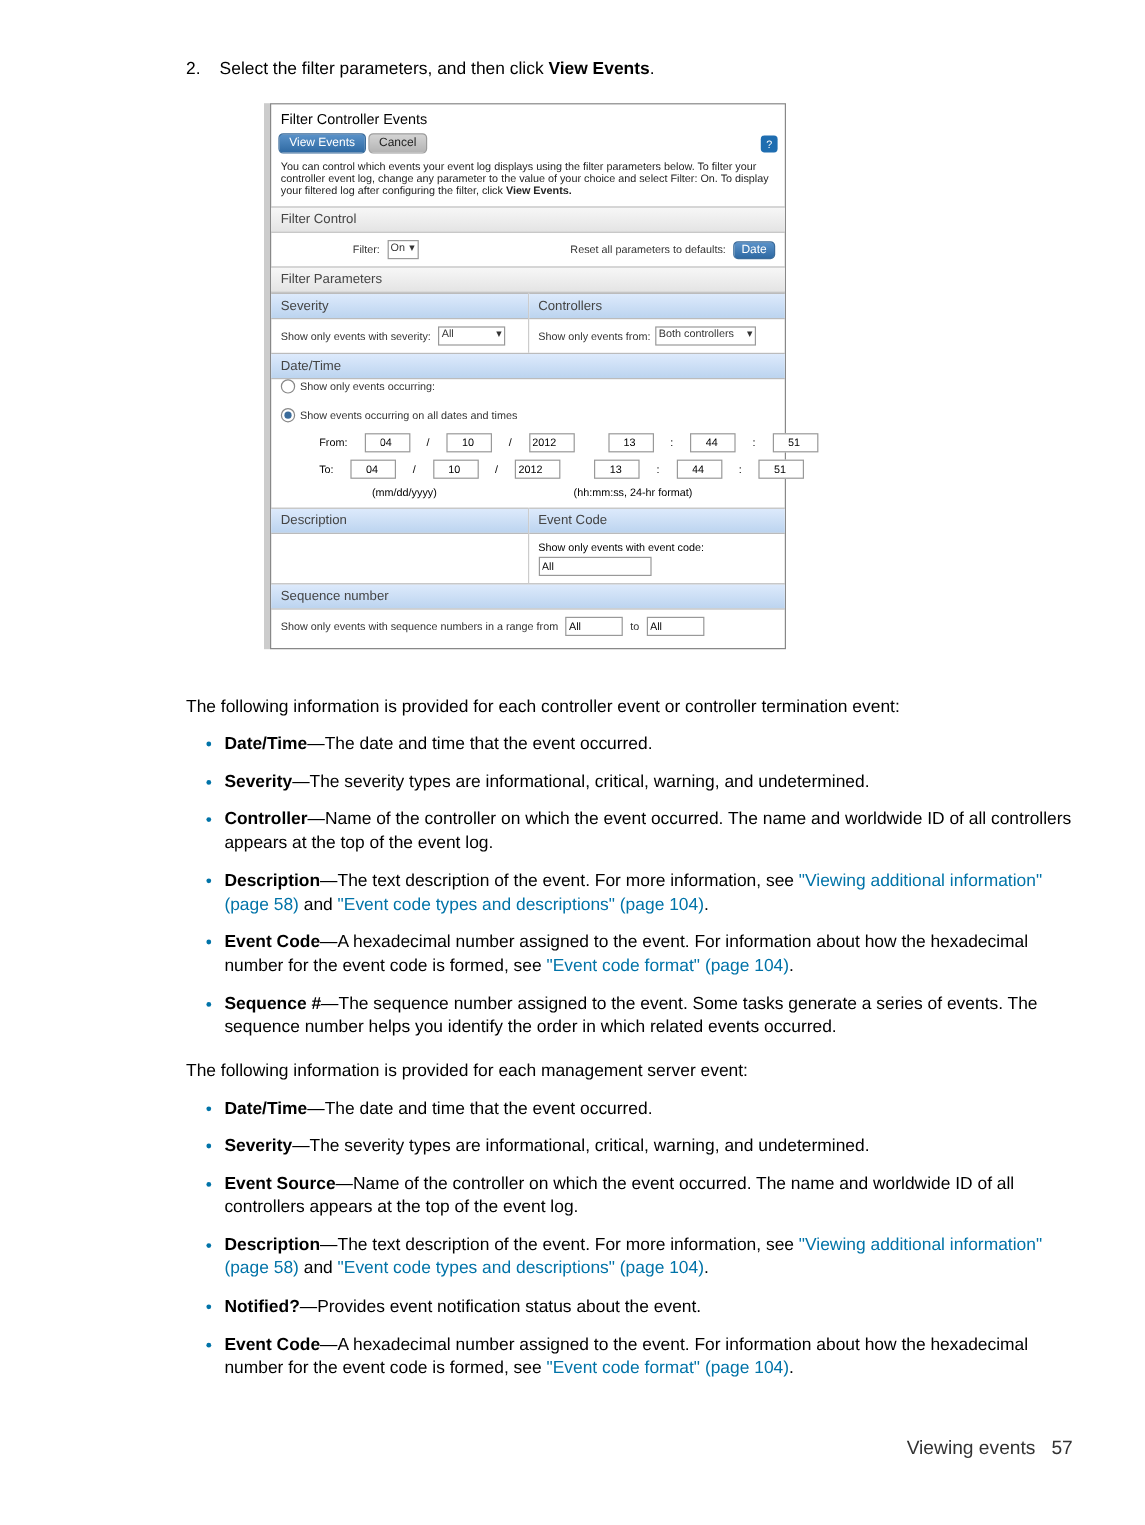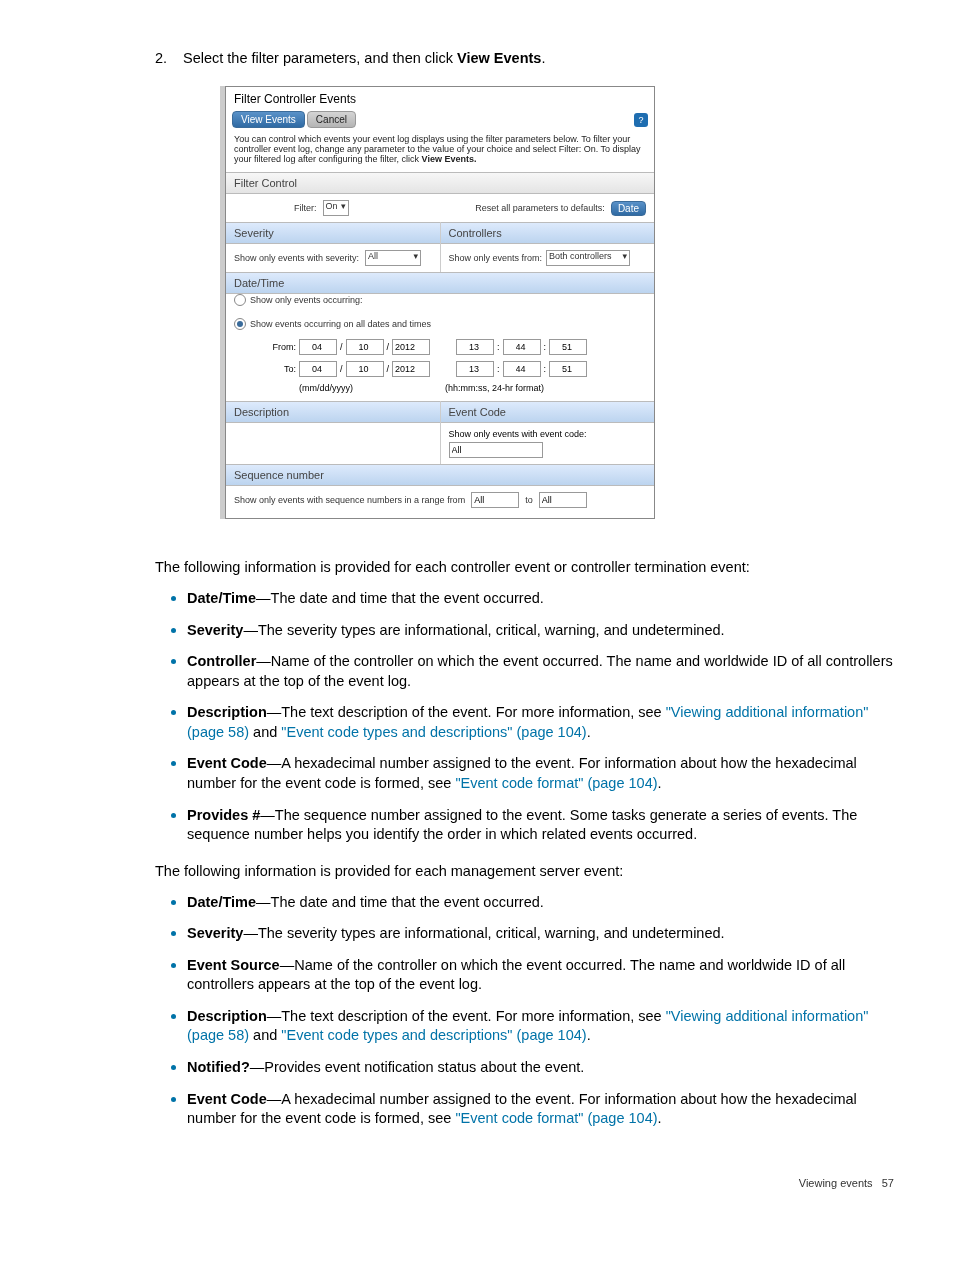--- a/index.html
+++ b/index.html
@@ -114,24 +114,24 @@
     background: #fff;
   }
   .txtbox.mini { width: 22px; padding-left: 12px; }
   .big { width: 88px; }
   .body-text { margin-bottom: 12px; }
   ul.bullets { padding-left: 32px; margin: 6px 0 18px 0; }
   ul.bullets li { margin-bottom: 10px; line-height: 1.35; }
   ul.bullets li::marker { color: #0073a8; font-size: 16px; }
   b { font-weight: 700; }
   a.link { color: #0073a8; text-decoration: none; }
-  .footer { text-align: right; font-size: 11px; color: #333; padding-top: 30px; }
+  .footer { text-align: right; font-size: 16px; color: #333; padding-top: 30px; }
   .radiobox { display: inline-block; width: 10px; height: 10px; border: 1px solid #888; border-radius: 50%; vertical-align: middle; margin-right: 4px; position: relative; }
   .radiobox.checked::after { content:""; position:absolute; left:2px; top:2px; width:6px; height:6px; background:#3a6b9a; border-radius:50%; }
-  .date-row { display:flex; align-items:center; gap:3px; padding: 3px 8px 3px 40px; font-size: 9px; }
+  .date-row { display:flex; align-items:center; gap:14px; padding: 3px 8px 3px 40px; font-size: 9px; }
 </style>
 </head>
 <body>
 
 <div class="page">
 
   <div class="step-line">
     <div class="step-num">2.</div>
     <div>
       <span>Select the filter parameters, and then click </span><b>View Events</b><span>.</span>
@@ -153,20 +153,21 @@
       <div class="section-head">Filter Control</div>
       <div class="section-row">
         <span style="margin-left:60px">Filter:</span>
         <span class="selectbox" style="margin-left:6px; padding-right:10px; position:relative;">
           <span>On</span><span style="position:absolute; right:2px;">▾</span>
         </span>
         <span style="margin-left:auto">Reset all parameters to defaults:</span>
         <span class="btn small" style="margin-left:6px">Date</span>
       </div>
 
+      <div class="section-head">Filter Parameters</div>
 
       <div class="twocol">
         <div class="col">
           <div class="section-head sub">Severity</div>
           <div class="section-row">
             <span>Show only events with severity:</span>
             <span class="selectbox" style="margin-left:6px; width:50px; position:relative;">
               <span>All</span><span style="position:absolute; right:2px;">▾</span>
             </span>
           </div>
@@ -241,21 +242,21 @@
     </div>
   </div>
 
   <div class="body-text">The following information is provided for each controller event or controller termination event:</div>
   <ul class="bullets">
     <li><b>Date/Time</b><span>—The date and time that the event occurred.</span></li>
     <li><b>Severity</b><span>—The severity types are informational, critical, warning, and undetermined.</span></li>
     <li><b>Controller</b><span>—Name of the controller on which the event occurred. The name and worldwide ID of all controllers appears at the top of the event log.</span></li>
     <li><b>Description</b><span>—The text description of the event. For more information, see </span><a class="link">"Viewing additional information" (page 58)</a><span> and </span><a class="link">"Event code types and descriptions" (page 104)</a><span>.</span></li>
     <li><b>Event Code</b><span>—A hexadecimal number assigned to the event. For information about how the hexadecimal number for the event code is formed, see </span><a class="link">"Event code format" (page 104)</a><span>.</span></li>
-    <li><b>Provides #</b><span>—The sequence number assigned to the event. Some tasks generate a series of events. The sequence number helps you identify the order in which related events occurred.</span></li>
+    <li><b>Sequence #</b><span>—The sequence number assigned to the event. Some tasks generate a series of events. The sequence number helps you identify the order in which related events occurred.</span></li>
   </ul>
 
   <div class="body-text">The following information is provided for each management server event:</div>
   <ul class="bullets">
     <li><b>Date/Time</b><span>—The date and time that the event occurred.</span></li>
     <li><b>Severity</b><span>—The severity types are informational, critical, warning, and undetermined.</span></li>
     <li><b>Event Source</b><span>—Name of the controller on which the event occurred. The name and worldwide ID of all controllers appears at the top of the event log.</span></li>
     <li><b>Description</b><span>—The text description of the event. For more information, see </span><a class="link">"Viewing additional information" (page 58)</a><span> and </span><a class="link">"Event code types and descriptions" (page 104)</a><span>.</span></li>
     <li><b>Notified?</b><span>—Provides event notification status about the event.</span></li>
     <li><b>Event Code</b><span>—A hexadecimal number assigned to the event. For information about how the hexadecimal number for the event code is formed, see </span><a class="link">"Event code format" (page 104)</a><span>.</span></li>

